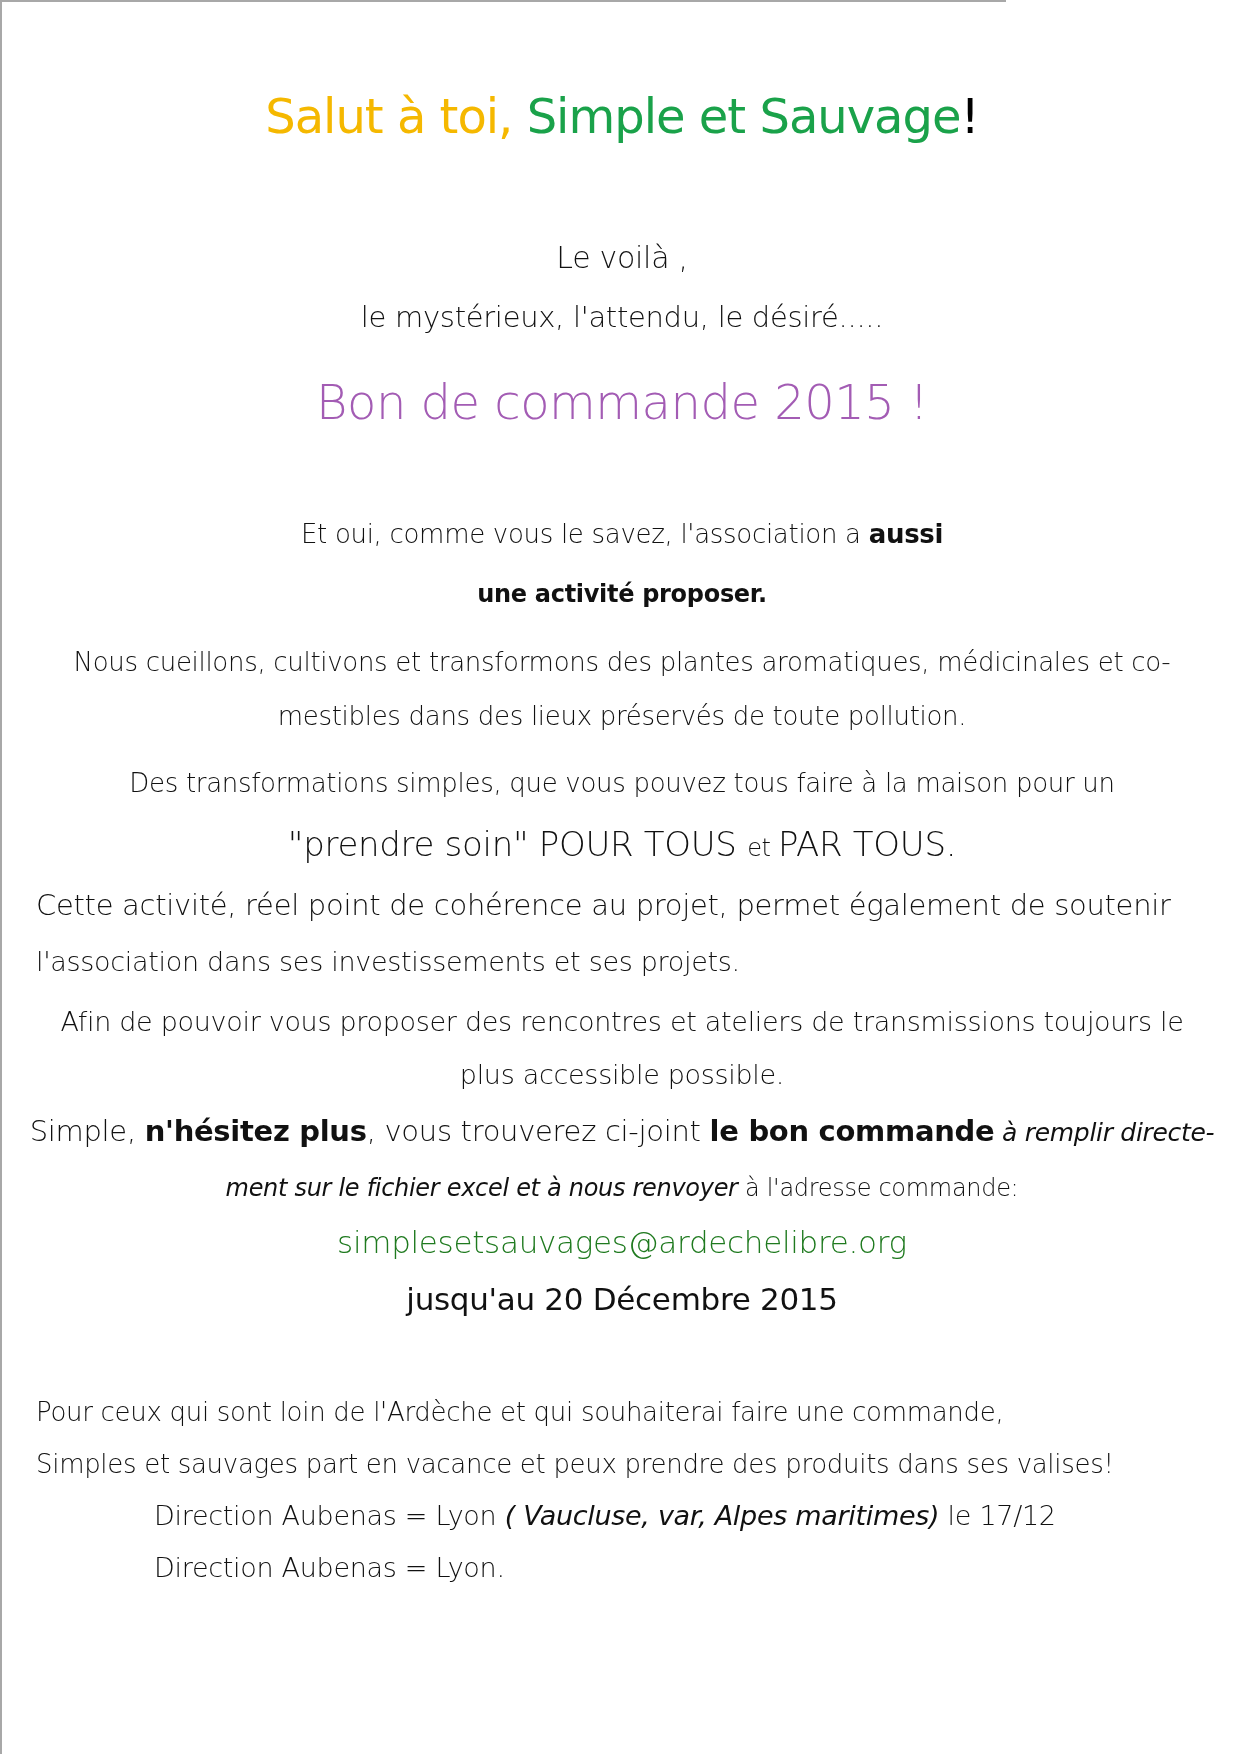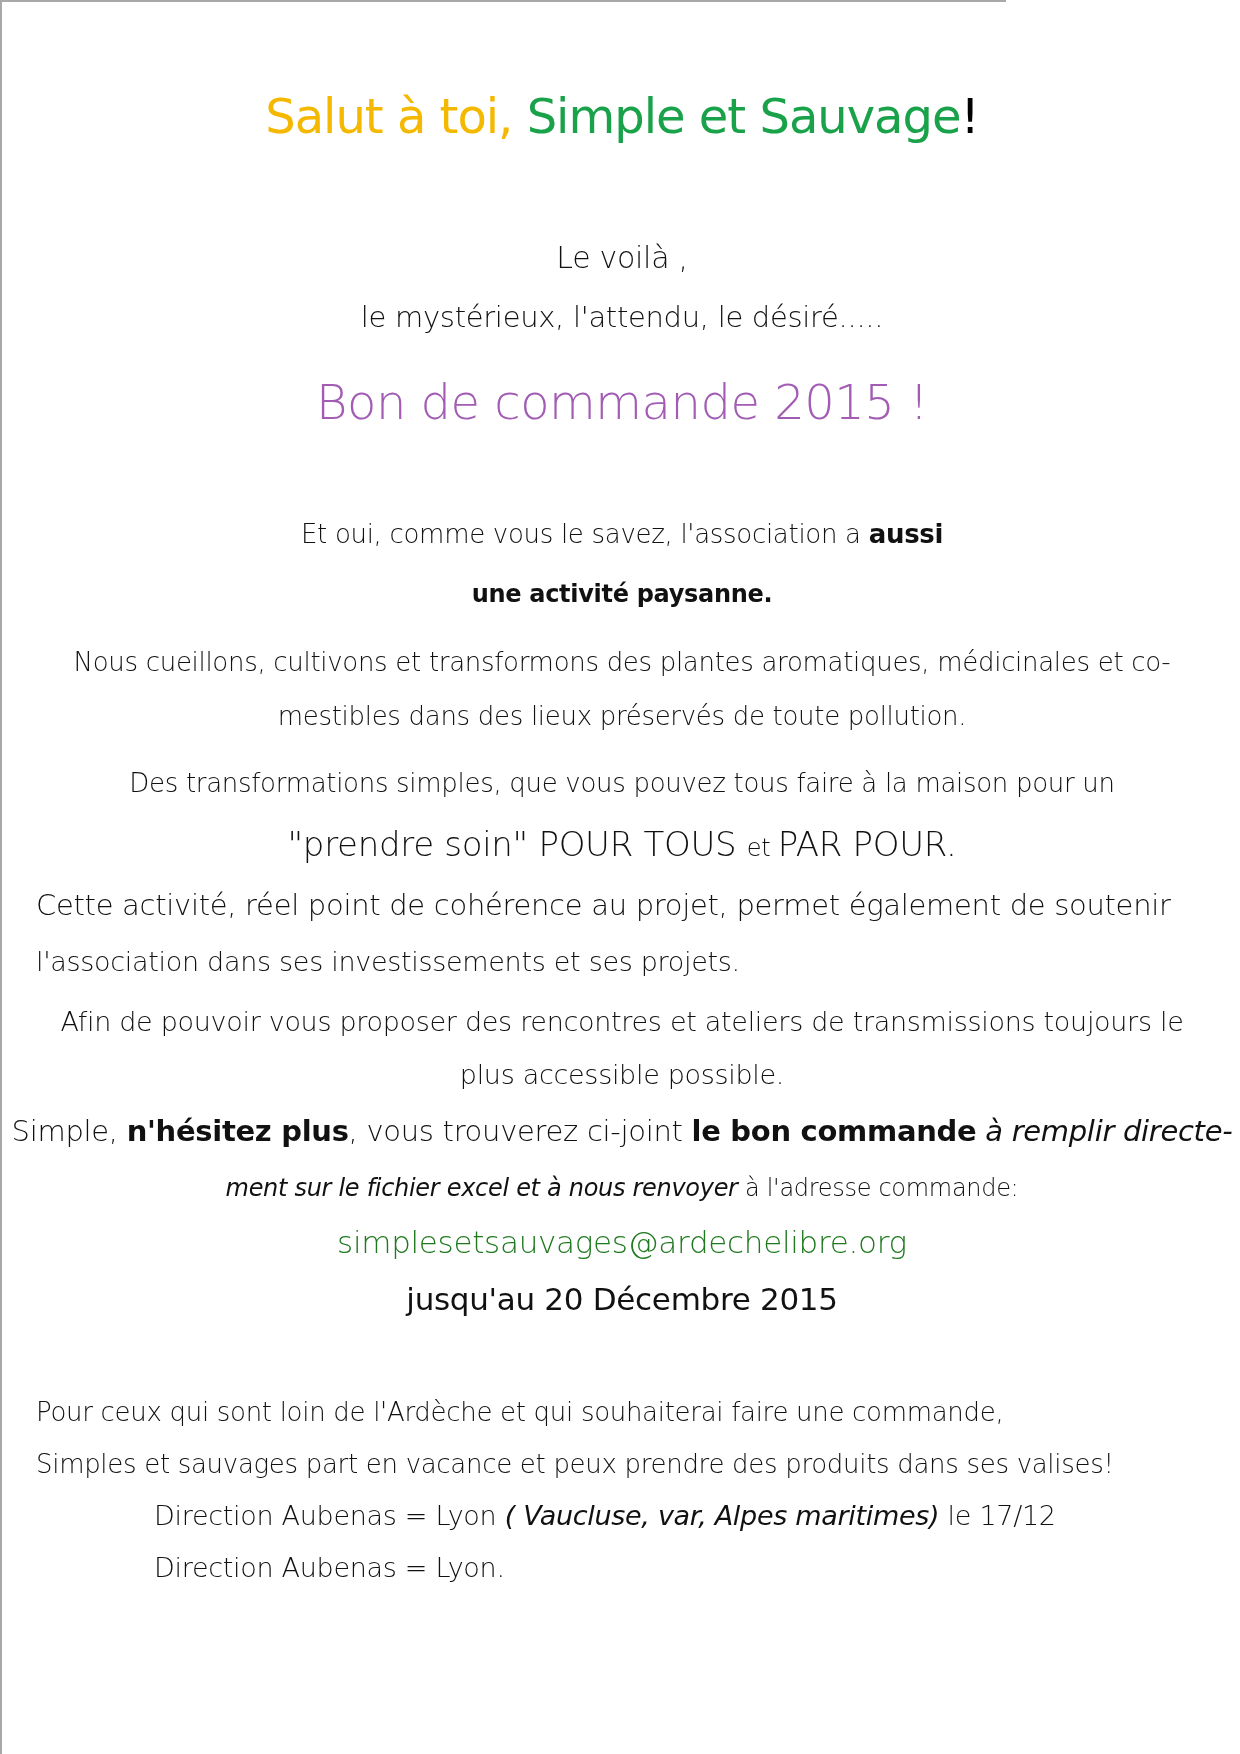--- a/index.html
+++ b/index.html
@@ -66,21 +66,21 @@
     .p6 { top: 822px; font-size: 34px; }
     .p6 .small { font-size: 24px; text-align: right; }
 
     .p7 { top: 886px; font-size: 29px; text-align: left; left: 34px; width: 1206px; }
     .p8 { top: 944px; font-size: 27px; text-align: left; left: 34px; width: 1206px; }
     .p9 { top: 1004px; font-size: 27px; }
     .p10 { top: 1057px; font-size: 27px; }
 
     .p11 { top: 1112px; font-size: 29px; }
     .p11 .bold { font-weight: 600; }
-    .p11 .italic { font-style: italic; font-size: 29px; }
+    .p11 .italic { font-style: italic; font-size: 25px; }
     .p12 { top: 1172px; font-size: 24px; }
     .p12 .italic { font-style: italic; text-align: center; }
 
     .email {
       top: 1222px;
       font-size: 31px;
       color: #1f7a1f;
     }
     .deadline {
       top: 1279px;
@@ -105,29 +105,29 @@
 
   <div class="line intro1">Le voilà ,</div>
   <div class="line intro2">le mystérieux, l'attendu, le désiré.....</div>
 
   <div class="line order-title">Bon de commande 2015 !</div>
 
   <div class="line p1">
     <span>Et oui, comme vous le savez, l'association a </span><b>aussi</b>
   </div>
   <div class="line p2">
-    <b>une activité paysanne.</b>
+    <b>une activité proposer.</b>
   </div>
 
   <div class="line p3">Nous cueillons, cultivons et transformons des plantes aromatiques, médicinales et co-</div>
   <div class="line p4">mestibles dans des lieux préservés de toute pollution.</div>
 
   <div class="line p5">Des transformations simples, que vous pouvez tous faire à la maison pour un</div>
   <div class="line p6">
-    <span>"prendre soin"  POUR TOUS </span><span class="small">et </span><span>PAR POUR.</span>
+    <span>"prendre soin"  POUR TOUS </span><span class="small">et </span><span>PAR TOUS.</span>
   </div>
 
   <div class="line p7">Cette activité, réel point de cohérence au projet, permet également de soutenir</div>
   <div class="line p8">l'association dans ses investissements et ses projets.</div>
 
   <div class="line p9">Afin de pouvoir vous proposer des rencontres et ateliers de transmissions toujours le</div>
   <div class="line p10">plus accessible possible.</div>
 
   <div class="line p11">
     <span>Simple, </span><span class="bold">n'hésitez plus</span><span>, vous trouverez ci-joint </span><span class="bold">le bon commande</span><span class="italic"> à remplir directe-</span>

